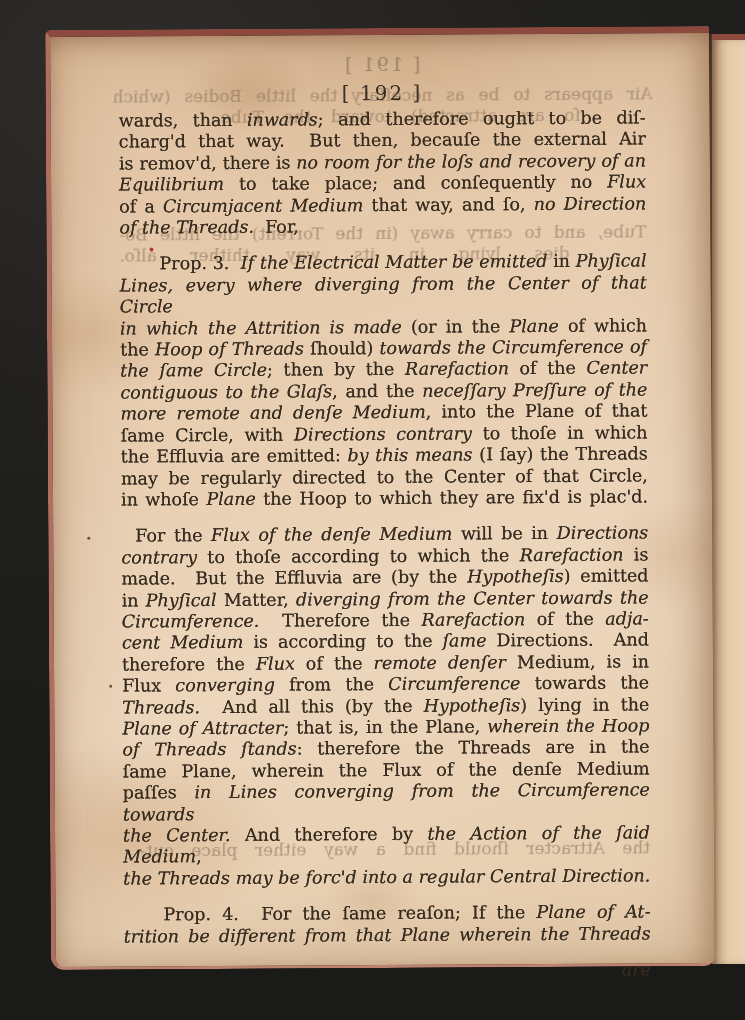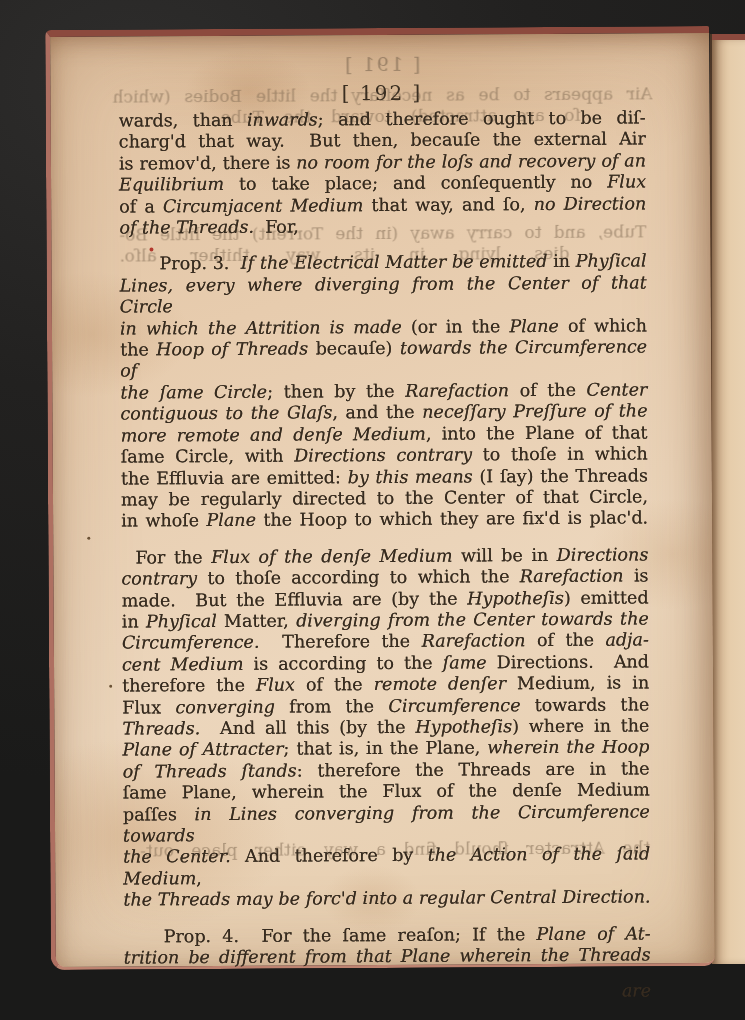--- a/index.html
+++ b/index.html
@@ -76,39 +76,39 @@
             <div class="line"><span>charg'd that way.  But then, becauſe the external Air</span></div>
             <div class="line"><span>is remov'd, there is </span><span class="it">no room for the loſs and recovery of an</span></div>
             <div class="line"><span class="it">Equilibrium</span><span> to take place; and conſequently no </span><span class="it">Flux</span></div>
             <div class="line"><span>of a </span><span class="it">Circumjacent Medium</span><span> that way, and ſo, </span><span class="it">no Direction</span></div>
             <div class="line l"><span class="it">of the Threads.</span><span>  For,</span></div>
           </div>
           <div class="para">
             <div class="line ind2"><span>Prop. 3.  </span><span class="it">If the Electrical Matter be emitted</span><span> in </span><span class="it">Phyſical</span></div>
             <div class="line"><span class="it">Lines, every where diverging from the Center of that Circle</span></div>
             <div class="line"><span class="it">in which the Attrition is made</span><span> (or in the </span><span class="it">Plane</span><span> of which</span></div>
-            <div class="line"><span>the </span><span class="it">Hoop of Threads</span><span> becauſe) </span><span class="it">towards the Circumference of</span></div>
+            <div class="line"><span>the </span><span class="it">Hoop of Threads</span><span> ſhould) </span><span class="it">towards the Circumference of</span></div>
             <div class="line"><span class="it">the ſame Circle</span><span>; then by the </span><span class="it">Rarefaction</span><span> of the </span><span class="it">Center</span></div>
             <div class="line"><span class="it">contiguous to the Glaſs</span><span>, and the </span><span class="it">neceſſary Preſſure of the</span></div>
             <div class="line"><span class="it">more remote and denſe Medium</span><span>, into the Plane of that</span></div>
             <div class="line"><span>ſame Circle, with </span><span class="it">Directions contrary</span><span> to thoſe in which</span></div>
             <div class="line"><span>the Effluvia are emitted: </span><span class="it">by this means</span><span> (I ſay) the Threads</span></div>
             <div class="line"><span>may be regularly directed to the Center of that Circle,</span></div>
             <div class="line"><span>in whoſe </span><span class="it">Plane</span><span> the Hoop to which they are fix'd is plac'd.</span></div>
           </div>
           <div class="para">
             <div class="line ind1"><span>For the </span><span class="it">Flux of the denſe Medium</span><span> will be in </span><span class="it">Directions</span></div>
             <div class="line"><span class="it">contrary</span><span> to thoſe according to which the </span><span class="it">Rarefaction</span><span> is</span></div>
             <div class="line"><span>made.  But the Effluvia are (by the </span><span class="it">Hypotheſis</span><span>) emitted</span></div>
             <div class="line"><span>in </span><span class="it">Phyſical</span><span> Matter, </span><span class="it">diverging from the Center towards the</span></div>
             <div class="line"><span class="it">Circumference.</span><span>  Therefore the </span><span class="it">Rarefaction</span><span> of the </span><span class="it">adja-</span></div>
             <div class="line"><span class="it">cent Medium</span><span> is according to the </span><span class="it">ſame</span><span> Directions.  And</span></div>
             <div class="line"><span>therefore the </span><span class="it">Flux</span><span> of the </span><span class="it">remote denſer</span><span> Medium, is in</span></div>
             <div class="line"><span>Flux </span><span class="it">converging</span><span> from the </span><span class="it">Circumference</span><span> towards the</span></div>
-            <div class="line"><span class="it">Threads.</span><span>  And all this (by the </span><span class="it">Hypotheſis</span><span>) where in the</span></div>
+            <div class="line"><span class="it">Threads.</span><span>  And all this (by the </span><span class="it">Hypotheſis</span><span>) lying in the</span></div>
             <div class="line"><span class="it">Plane of Attracter</span><span>; that is, in the Plane, </span><span class="it">wherein the Hoop</span></div>
             <div class="line"><span class="it">of Threads ſtands</span><span>: therefore the Threads are in the</span></div>
             <div class="line"><span>ſame Plane, wherein the Flux of the denſe Medium</span></div>
             <div class="line"><span>paſſes </span><span class="it">in Lines converging from the Circumference towards</span></div>
             <div class="line"><span class="it">the Center.</span><span> And therefore by </span><span class="it">the Action of the ſaid Medium</span><span>,</span></div>
             <div class="line"><span class="it">the Threads may be forc'd into a regular Central Direction.</span></div>
           </div>
           <div class="para">
             <div class="line ind2"><span>Prop. 4.  For the ſame reaſon; If the </span><span class="it">Plane of At-</span></div>
             <div class="line"><span class="it">trition be different from that Plane wherein the Threads</span></div>

